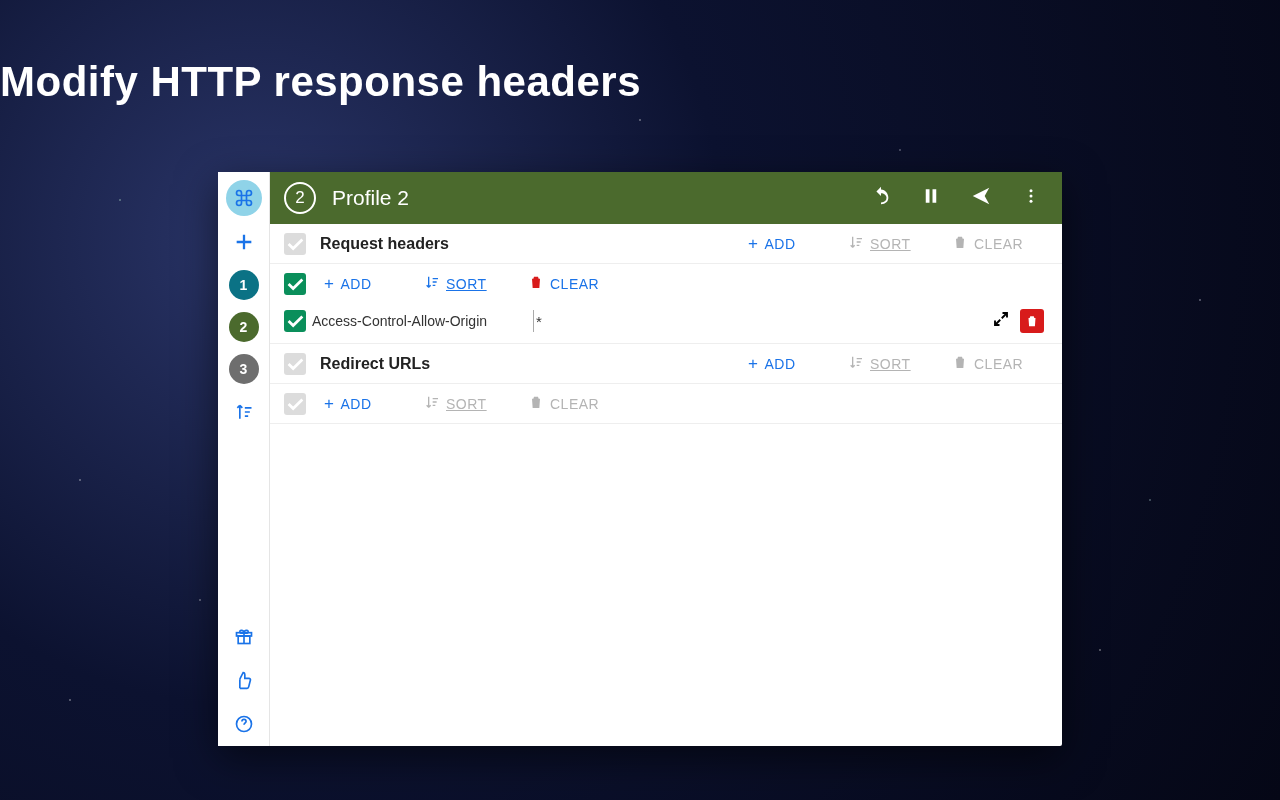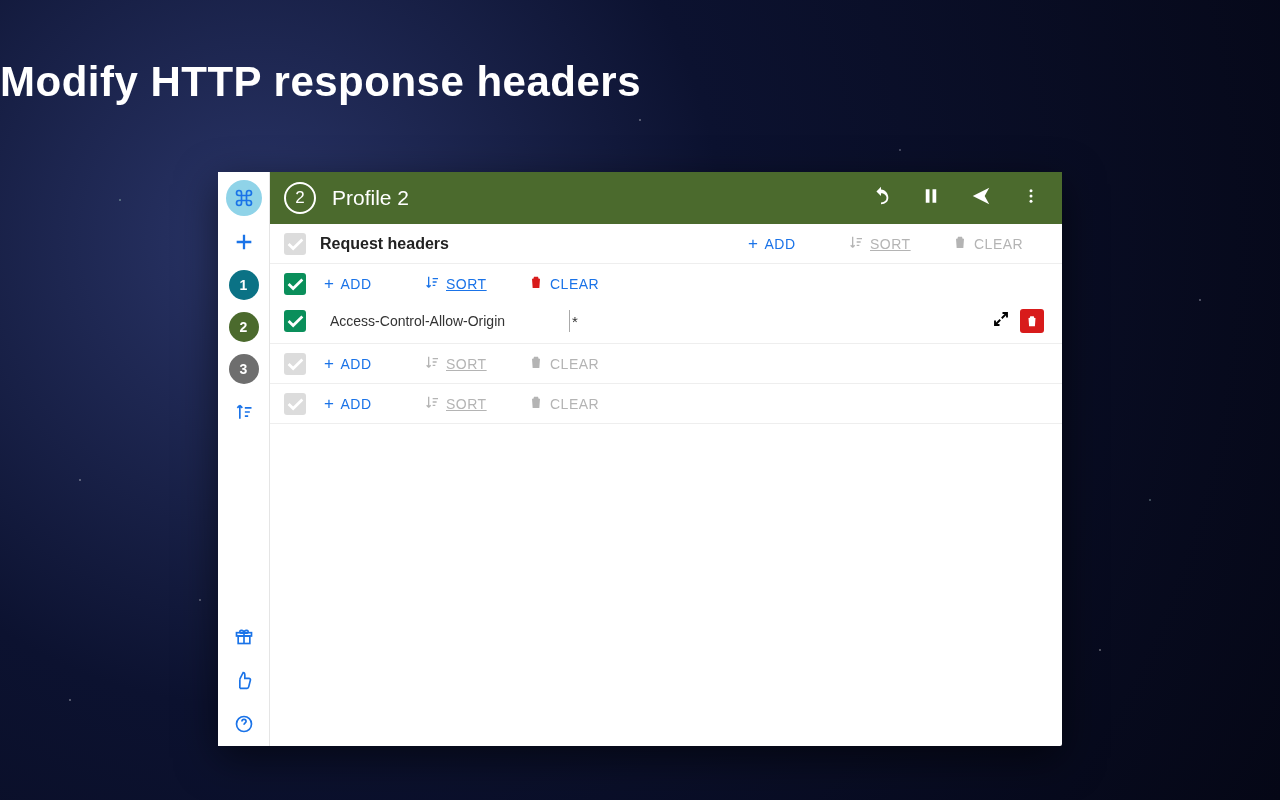--- a/index.html
+++ b/index.html
@@ -100,21 +100,21 @@
   }
   .btn-blue { color:#1a73e8; }
   .btn-grey { color:#b4b4b4; }
   .btn-red-icon { color:#d81b1b; }
   .btn .ic { font-size:17px; line-height:1; }
   .cols { display:flex; align-items:center; gap:12px; }
   .col-add { width:88px; }
   .col-sort { width:92px;text-decoration:underline; }
   .col-clear { width:100px; }
   .item-row {
-    display:flex; align-items:center; padding:6px 14px 10px 14px; gap:24px;
+    display:flex; align-items:center; padding:6px 14px 10px 14px; gap:6px;
   }
   .item-name { font-size:14px; color:#333; font-weight:400; }
   .item-value {
     flex:1; font-size:15px; color:#333; border:none; outline:none;
     border-left:1px solid #aaa; padding-left:2px; height:22px;
     margin-left:40px;
   }
   .item-actions { display:flex; align-items:center; gap:10px; margin-left:auto; padding-right:4px; }
   .expand-icon { font-size:16px; color:#222; cursor:pointer; }
   .trash-btn {
@@ -283,20 +283,21 @@
           </div>
         </div>
 
         <div class="section">
           <div class="section-row">
             <div class="checkbox chk-off">
               <svg viewBox="0 0 24 24" stroke="#fff" stroke-width="3" fill="none">
                   <path d="M5 12l5 5L20 7"></path>
                 </svg>
             </div>
+            <div class="sec-title">Redirect URLs</div>
             <div class="cols">
               <div class="btn btn-blue col-add">
                   <span class="ic">+</span>
                   <span>ADD</span>
                 </div>
               <div class="btn btn-grey col-sort">
                   <span class="ic"><svg width="16" height="16" viewBox="0 0 24 24" stroke="currentColor" stroke-width="2" fill="none">
                       <path d="M7 4v16M7 20l-3-3M7 20l3-3M13 7h8M13 12h6M13 17h4"></path>
                     </svg></span>
                   <span>SORT</span>

